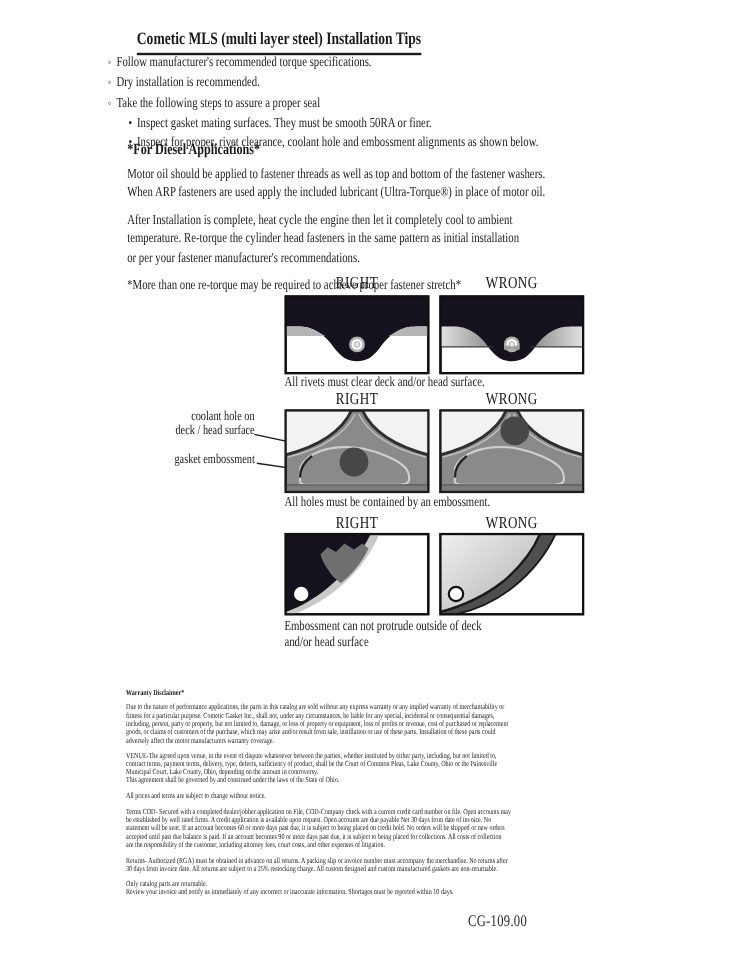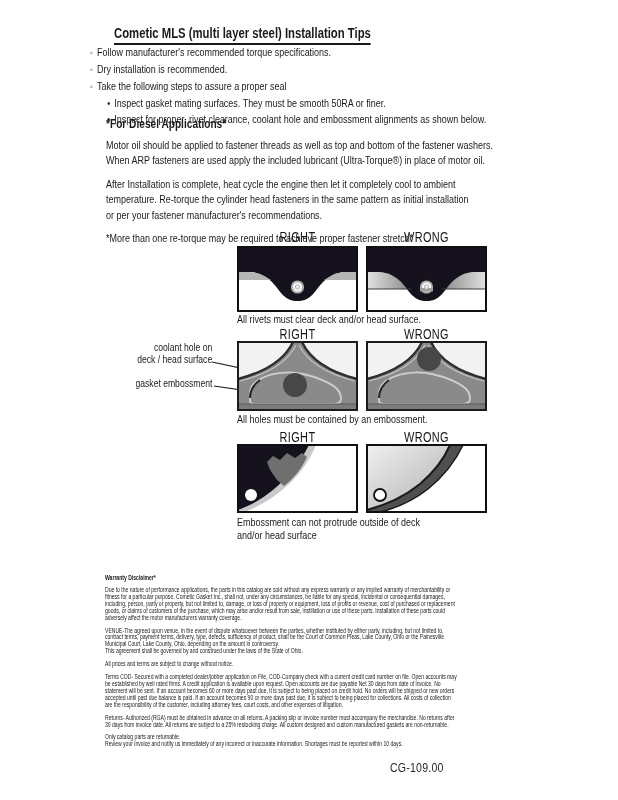--- a/index.html
+++ b/index.html
@@ -1,18 +1,18 @@
 <!DOCTYPE html>
 <html><head>
 <meta charset="utf-8">
 <style>
   html,body { margin:0; padding:0; background:#ffffff; }
   .page {
     position:relative; width:618px; height:800px; background:#ffffff;
-    font-family:Liberation Sans, sans-serif; color:#1a1a1a; overflow:hidden;
+    font-family:Liberation Serif, serif; color:#1a1a1a; overflow:hidden;
   }
   .abs { position:absolute; }
   
   .cx  { transform:scaleX(0.78); transform-origin:0 0; }
   .cxc { transform:scaleX(0.78); transform-origin:50% 0; }
 
   .title { left:114px; top:25px; font-size:14.5px; font-weight:bold; white-space:nowrap; }
   .title-inner { display:inline-block; border-bottom:2px solid #1a1a1a; padding-bottom:2px; }
 
   .bullets { left:90px; top:44px; font-size:11.5px; line-height:16.1px; white-space:nowrap; }

